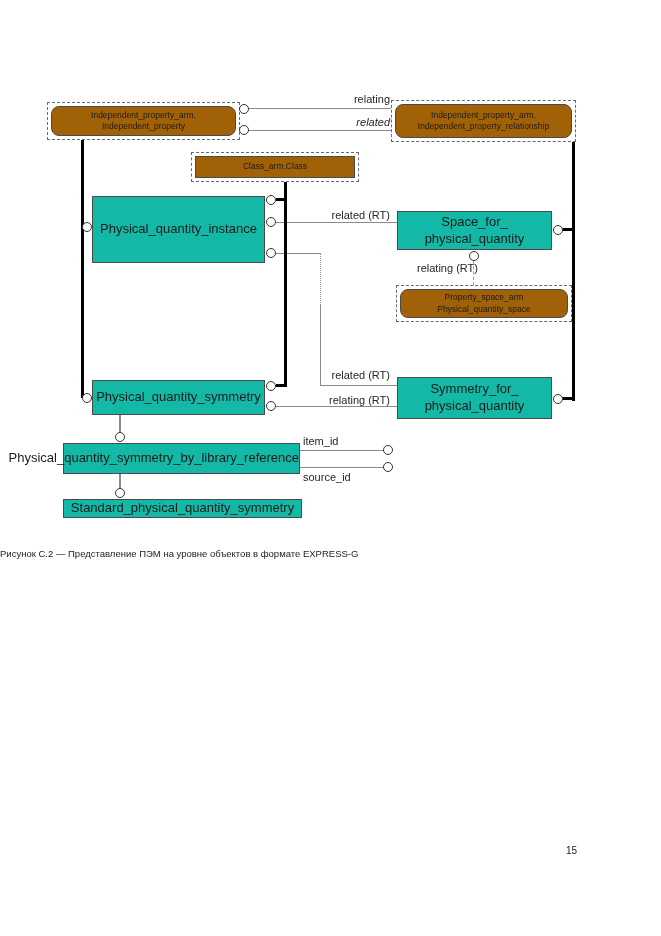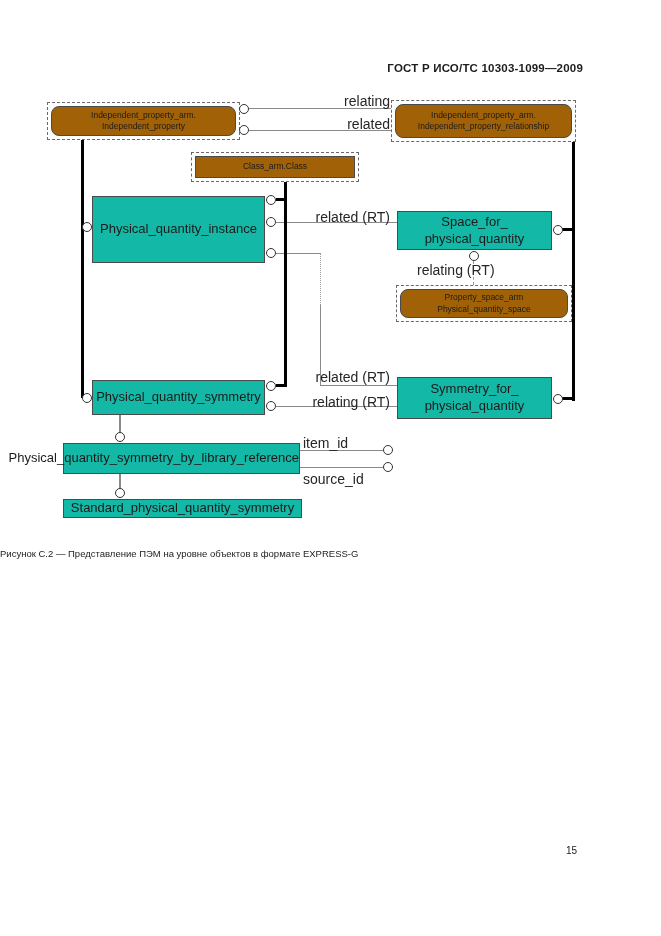--- a/index.html
+++ b/index.html
@@ -37,21 +37,21 @@
   }
   .rounded{border-radius:8px;}
   .line{position:absolute;background:#8a8a8a;z-index:1;}
   .thick{position:absolute;background:#000;z-index:2;}
   .dotline{position:absolute;border-left:1px dotted #9a9a9a;z-index:1;}
   .dashline{position:absolute;border-left:1px dashed #9a9a9a;z-index:1;}
   .circ{
     position:absolute;width:10px;height:10px;border:1.3px solid #333;
     border-radius:50%;background:#fff;box-sizing:border-box;z-index:4;
   }
-  .lbl{position:absolute;font-size:14px;color:#262626;z-index:5;white-space:nowrap;}
+  .lbl{position:absolute;font-size:11px;color:#262626;z-index:5;white-space:nowrap;}
   .lbl.r{text-align:right;}
   
   #b1{left:47px;top:102px;width:193px;height:38px;}
   #b2{left:391px;top:100px;width:185px;height:42px;}
   #b3{left:191px;top:152px;width:168px;height:30px;}
   #b4{left:92px;top:196px;width:173px;height:67px;}
   #b5{left:397px;top:211px;width:155px;height:39px;align-items:center;}
   #b6{left:396px;top:285px;width:176px;height:37px;}
   #b7{left:92px;top:380px;width:173px;height:35px;}
   #b8{left:397px;top:377px;width:155px;height:42px;}
@@ -82,34 +82,33 @@
   #c-rel1{left:239px;top:104px;}  #c-rel2{left:239px;top:125px;}
   #c-instL{left:82px;top:222px;}
   #c-instR1{left:266px;top:195px;} #c-instR2{left:266px;top:217px;} #c-instR3{left:266px;top:248px;}
   #c-spaceR{left:553px;top:225px;} #c-spaceB{left:469px;top:251px;}
   #c-symL{left:82px;top:393px;} #c-symR1{left:266px;top:381px;} #c-symR2{left:266px;top:401px;}
   #c-symforR{left:553px;top:394px;}
   #c-item{left:383px;top:445px;} #c-source{left:383px;top:462px;}
   #c-symB{left:115px;top:432px;} #c-libB{left:115px;top:488px;}
   
   #lb-relating{left:300px;top:93px;width:90px;}
-  #lb-related{left:300px;top:116px;width:90px;}
+  #lb-related{left:300px;top:116px;width:90px;font-style:italic;}
   #lb-relrt1{left:300px;top:209px;width:90px;}
   #lb-relatingrt1{left:417px;top:262px;}
   #lb-relrt2{left:300px;top:369px;width:90px;}
   #lb-relatingrt2{left:300px;top:394px;width:90px;}
   #lb-item{left:303px;top:435px;}
   #lb-source{left:303px;top:471px;}
 </style>
 </head>
 <body>
 
 <div class="page">
 
-  <div class="header">ГОСТ Р ИСО/ТС 10303-1099—2009</div>
 
   <div>
 
     <div class="thick" id="lt-left"></div>
     <div class="thick" id="lt-mid"></div>
     <div class="thick" id="lt-mid-b1"></div>
     <div class="thick" id="lt-mid-b2"></div>
     <div class="thick" id="lt-right"></div>
     <div class="thick" id="lt-right-b1"></div>
     <div class="thick" id="lt-right-b2"></div>

